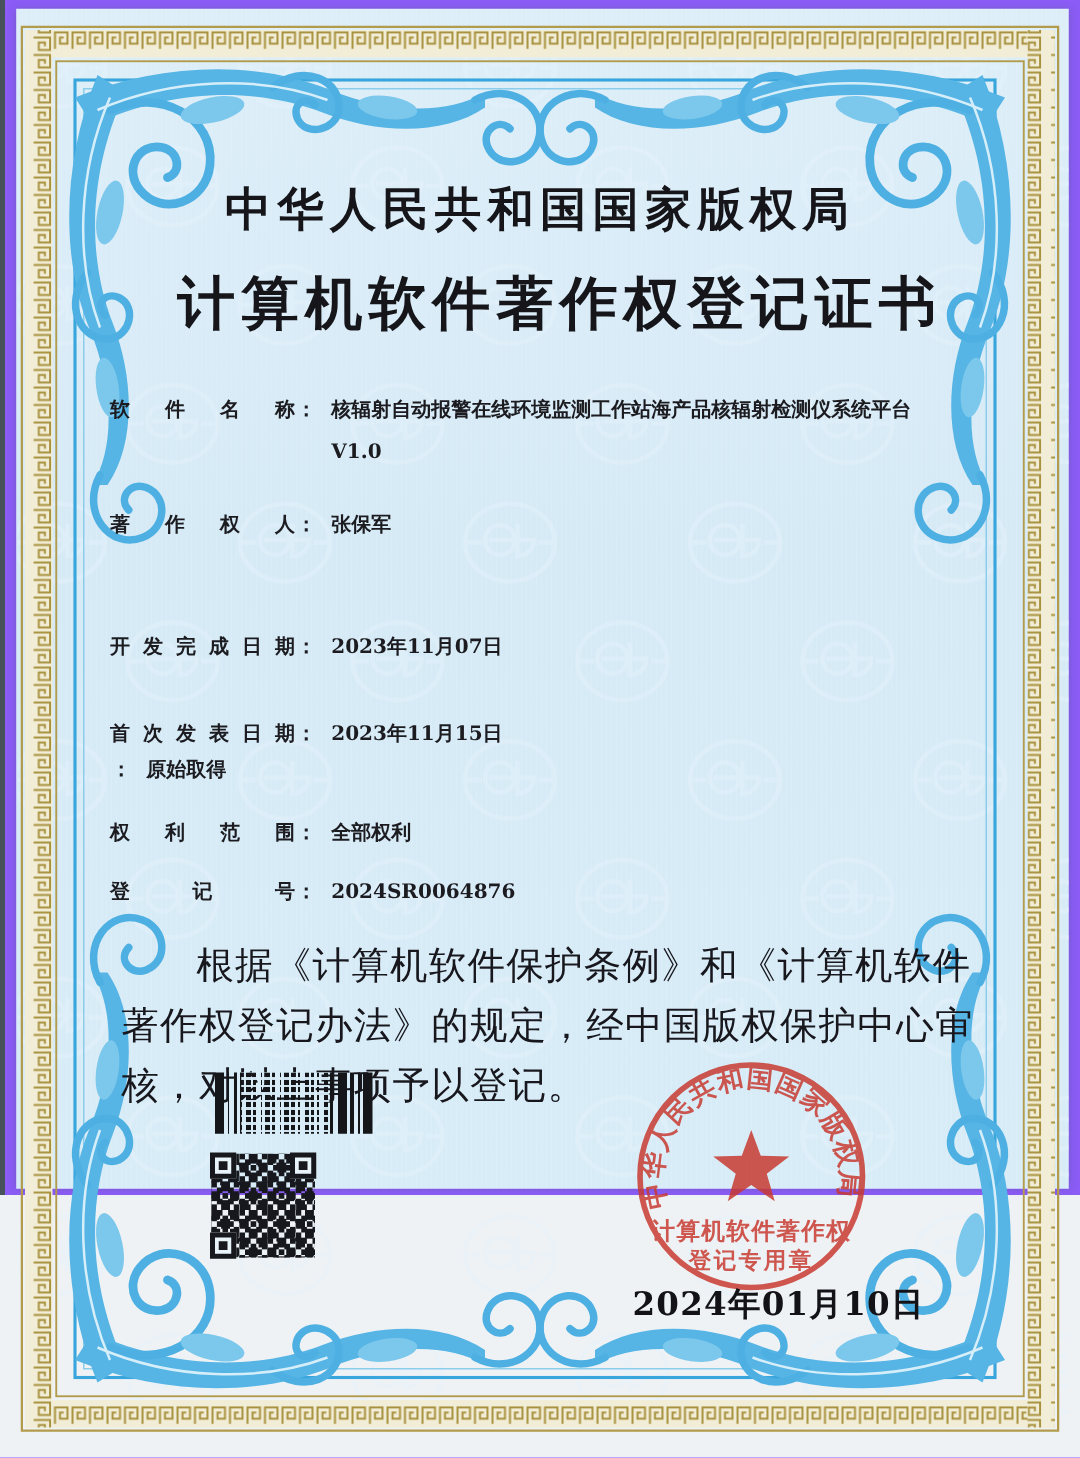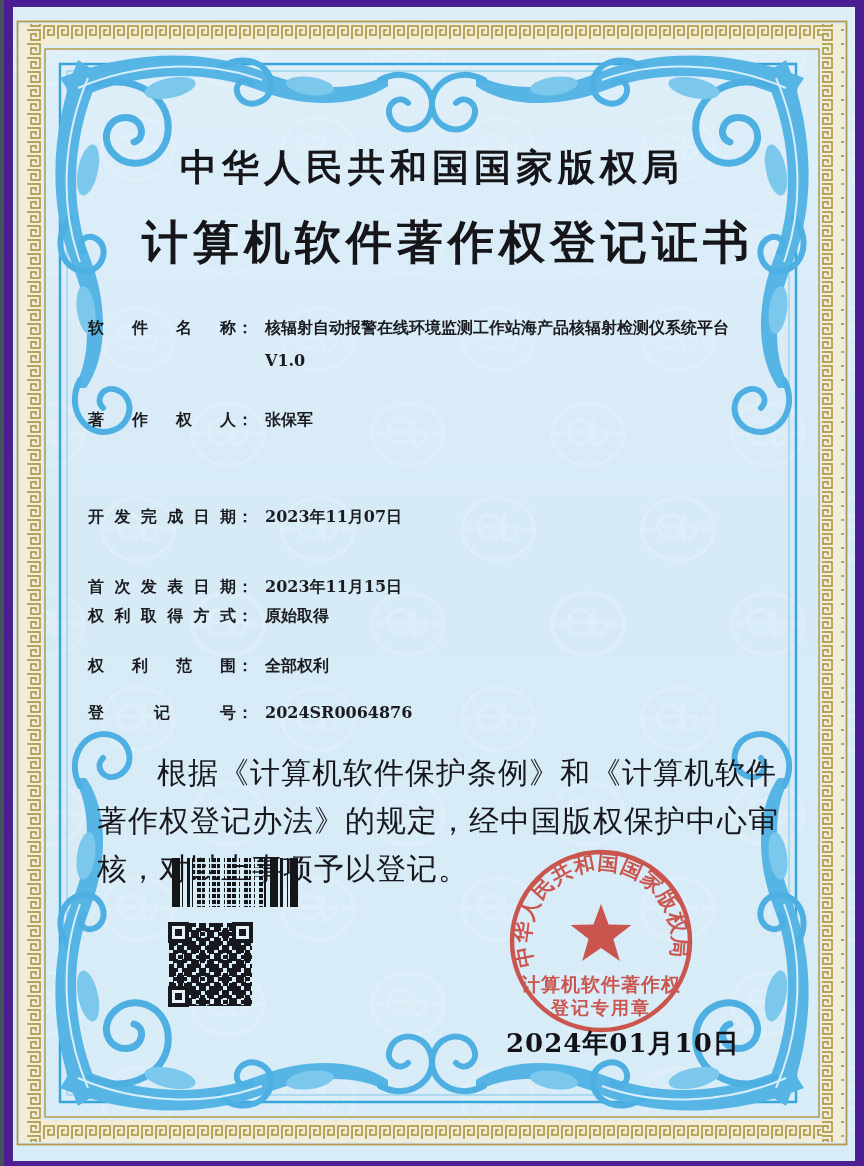--- a/index.html
+++ b/index.html
@@ -8,21 +8,21 @@
     --ornament-blue:#56b5e5;
     --seal-red:#c8392f;
     --text-ink:#1b1b20;
   }
   html,body{margin:0;padding:0;}
   body{
     width:864px;height:1166px;overflow:hidden;
     background:#eef2f5;
     font-family:"DejaVu Serif","Liberation Serif",serif;
   }
-  .page{position:relative;width:864px;height:1166px;background:#4c1d95;}
+  .page{position:relative;width:864px;height:956px;background:#8b5cf6;}
   .scan-edge{position:absolute;left:0;top:0;bottom:0;width:4px;background:#47525b;}
   .cert{
     position:absolute;left:13px;top:7px;right:9px;bottom:5px;
     background:
       repeating-linear-gradient(90deg, rgba(255,255,255,.10) 0 1px, rgba(0,0,0,0) 1px 4px),
       linear-gradient(180deg,#ddeef8 0%,var(--background-blue,#d6eaf6) 45%,#d8ecf7 100%);
     box-shadow:0 0 6px rgba(70,90,110,.35);
   }
   svg.decor{position:absolute;left:-13px;top:-7px;width:864px;height:1166px;z-index:0;}
   .content{position:absolute;left:-13px;top:-7px;width:864px;height:1166px;z-index:1;color:var(--text-ink,#1b1b20);}
@@ -198,21 +198,20 @@
         <div class="val">2023年11月07日</div>
       </div>
 
       <div class="row r-pub">
         <span class="lbl">首次发表日期</span>
           <span class="cl">：</span>
         <div class="val">2023年11月15日</div>
       </div>
 
       <div class="row r-acq">
-        <span class="lbl">权利取得方式</span>
           <span class="cl">：</span>
         <div class="val">原始取得</div>
       </div>
 
       <div class="row r-scope">
         <span class="lbl">权利范围</span>
           <span class="cl">：</span>
         <div class="val">全部权利</div>
       </div>
 

